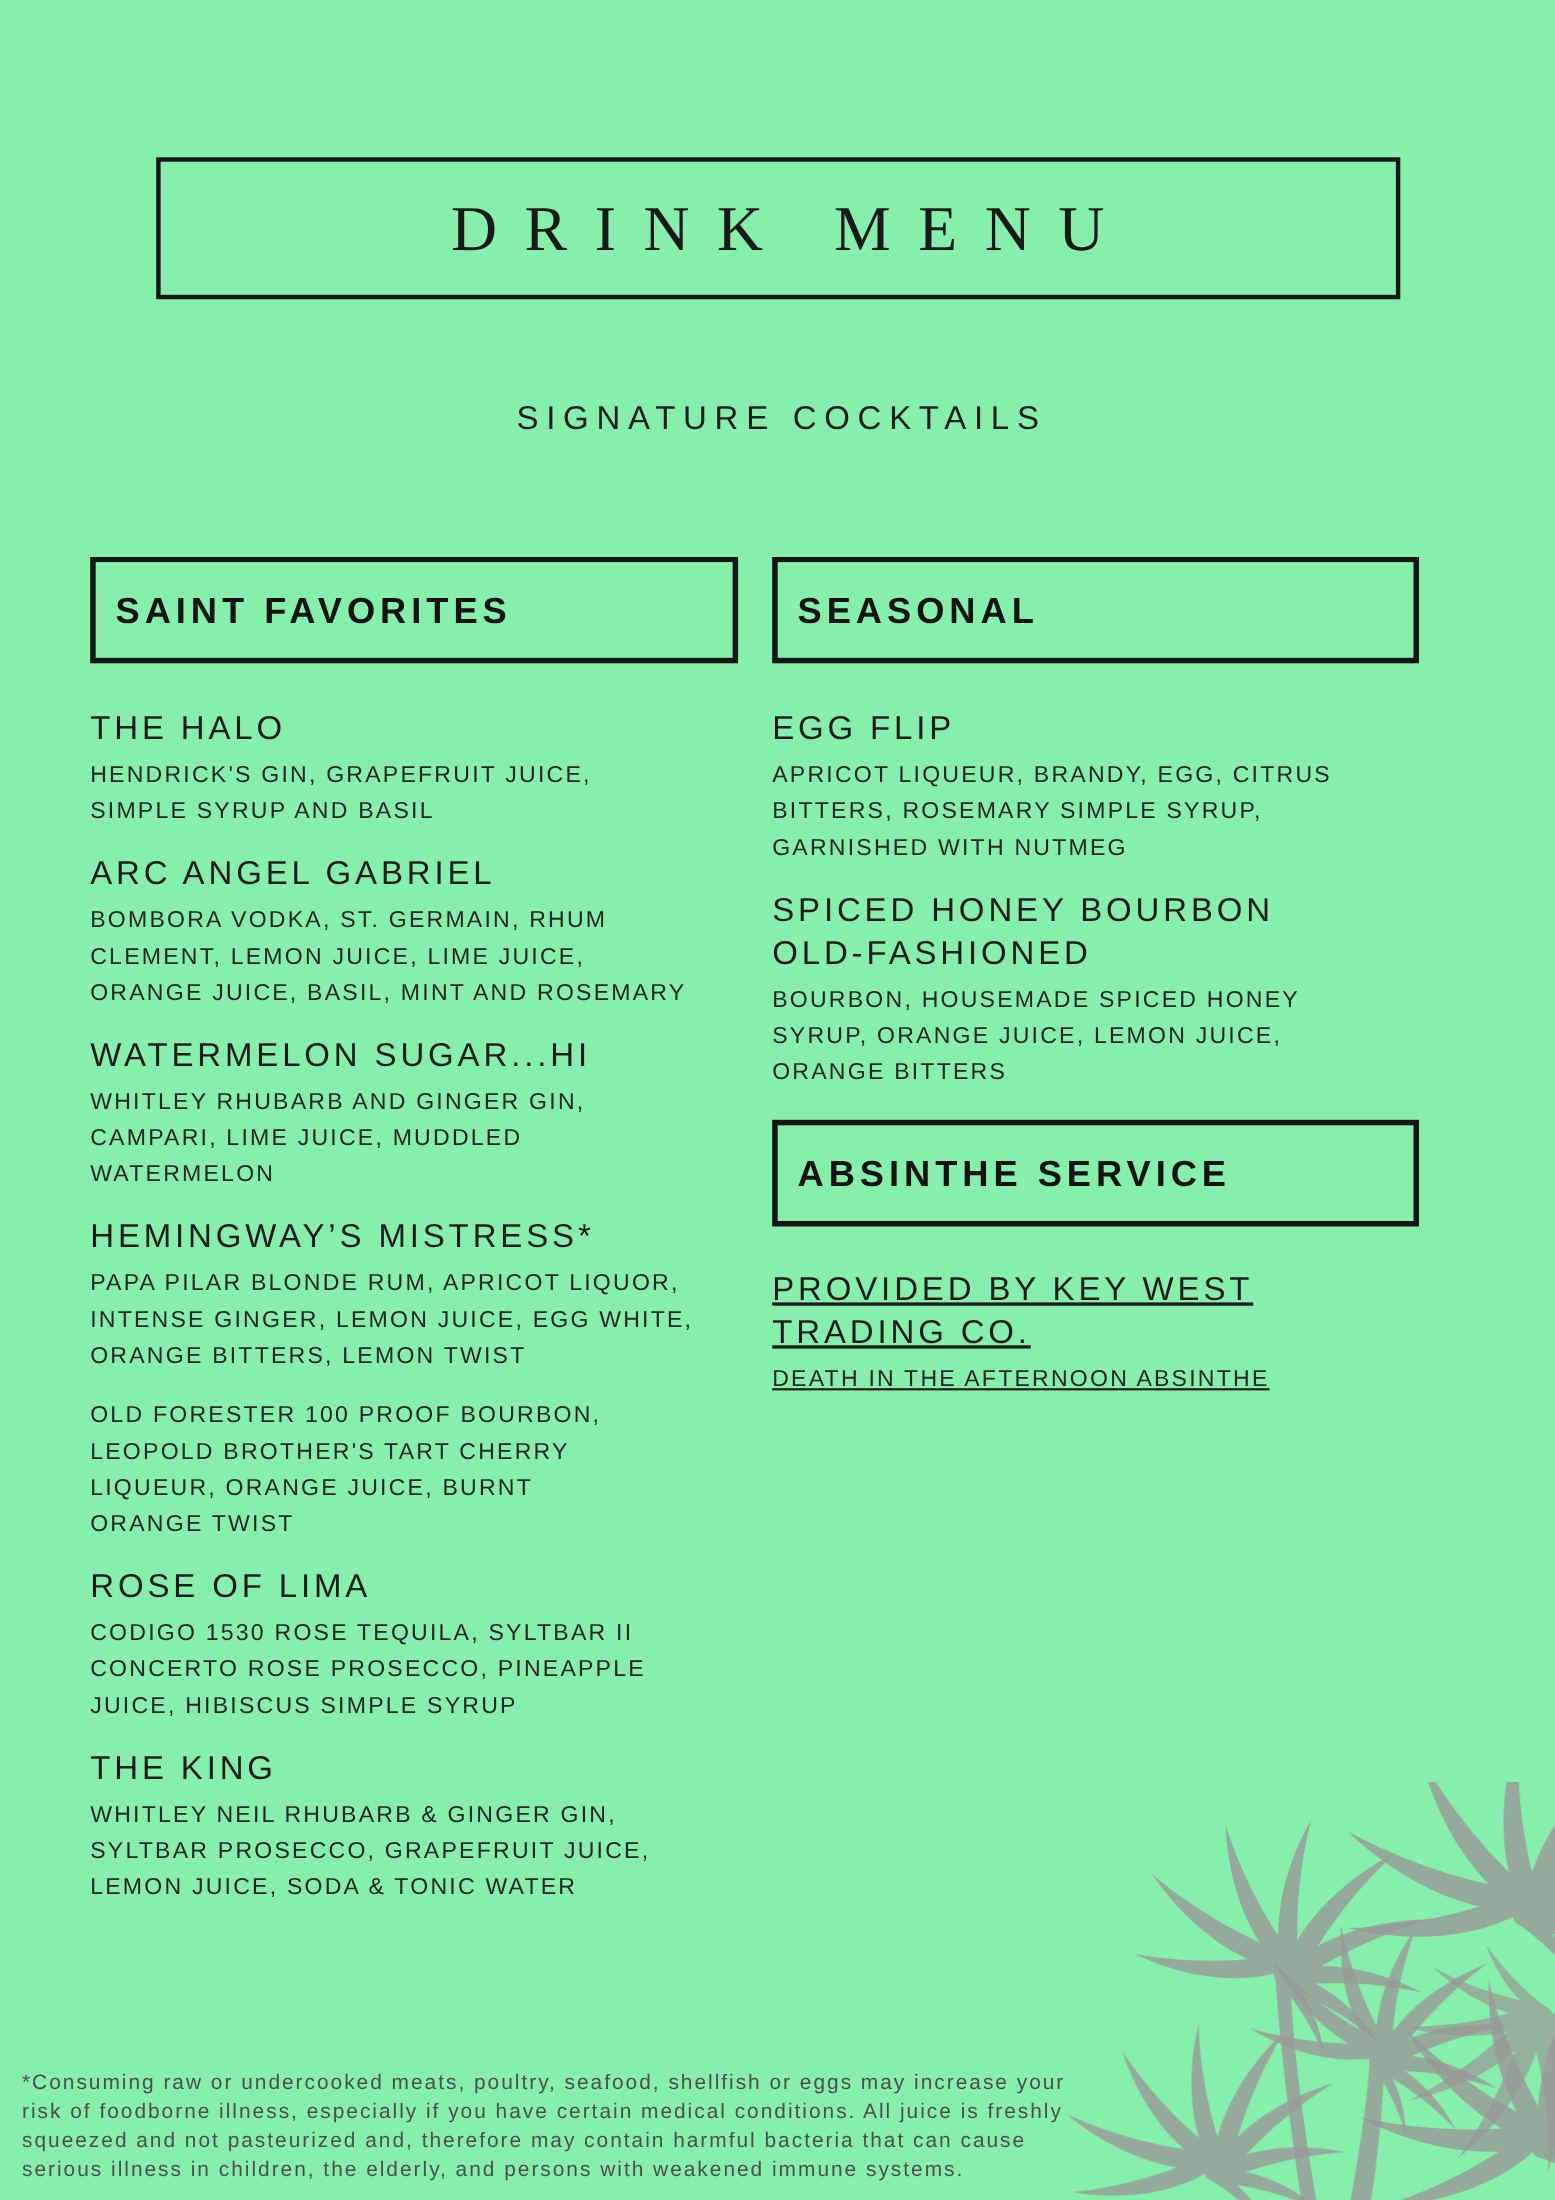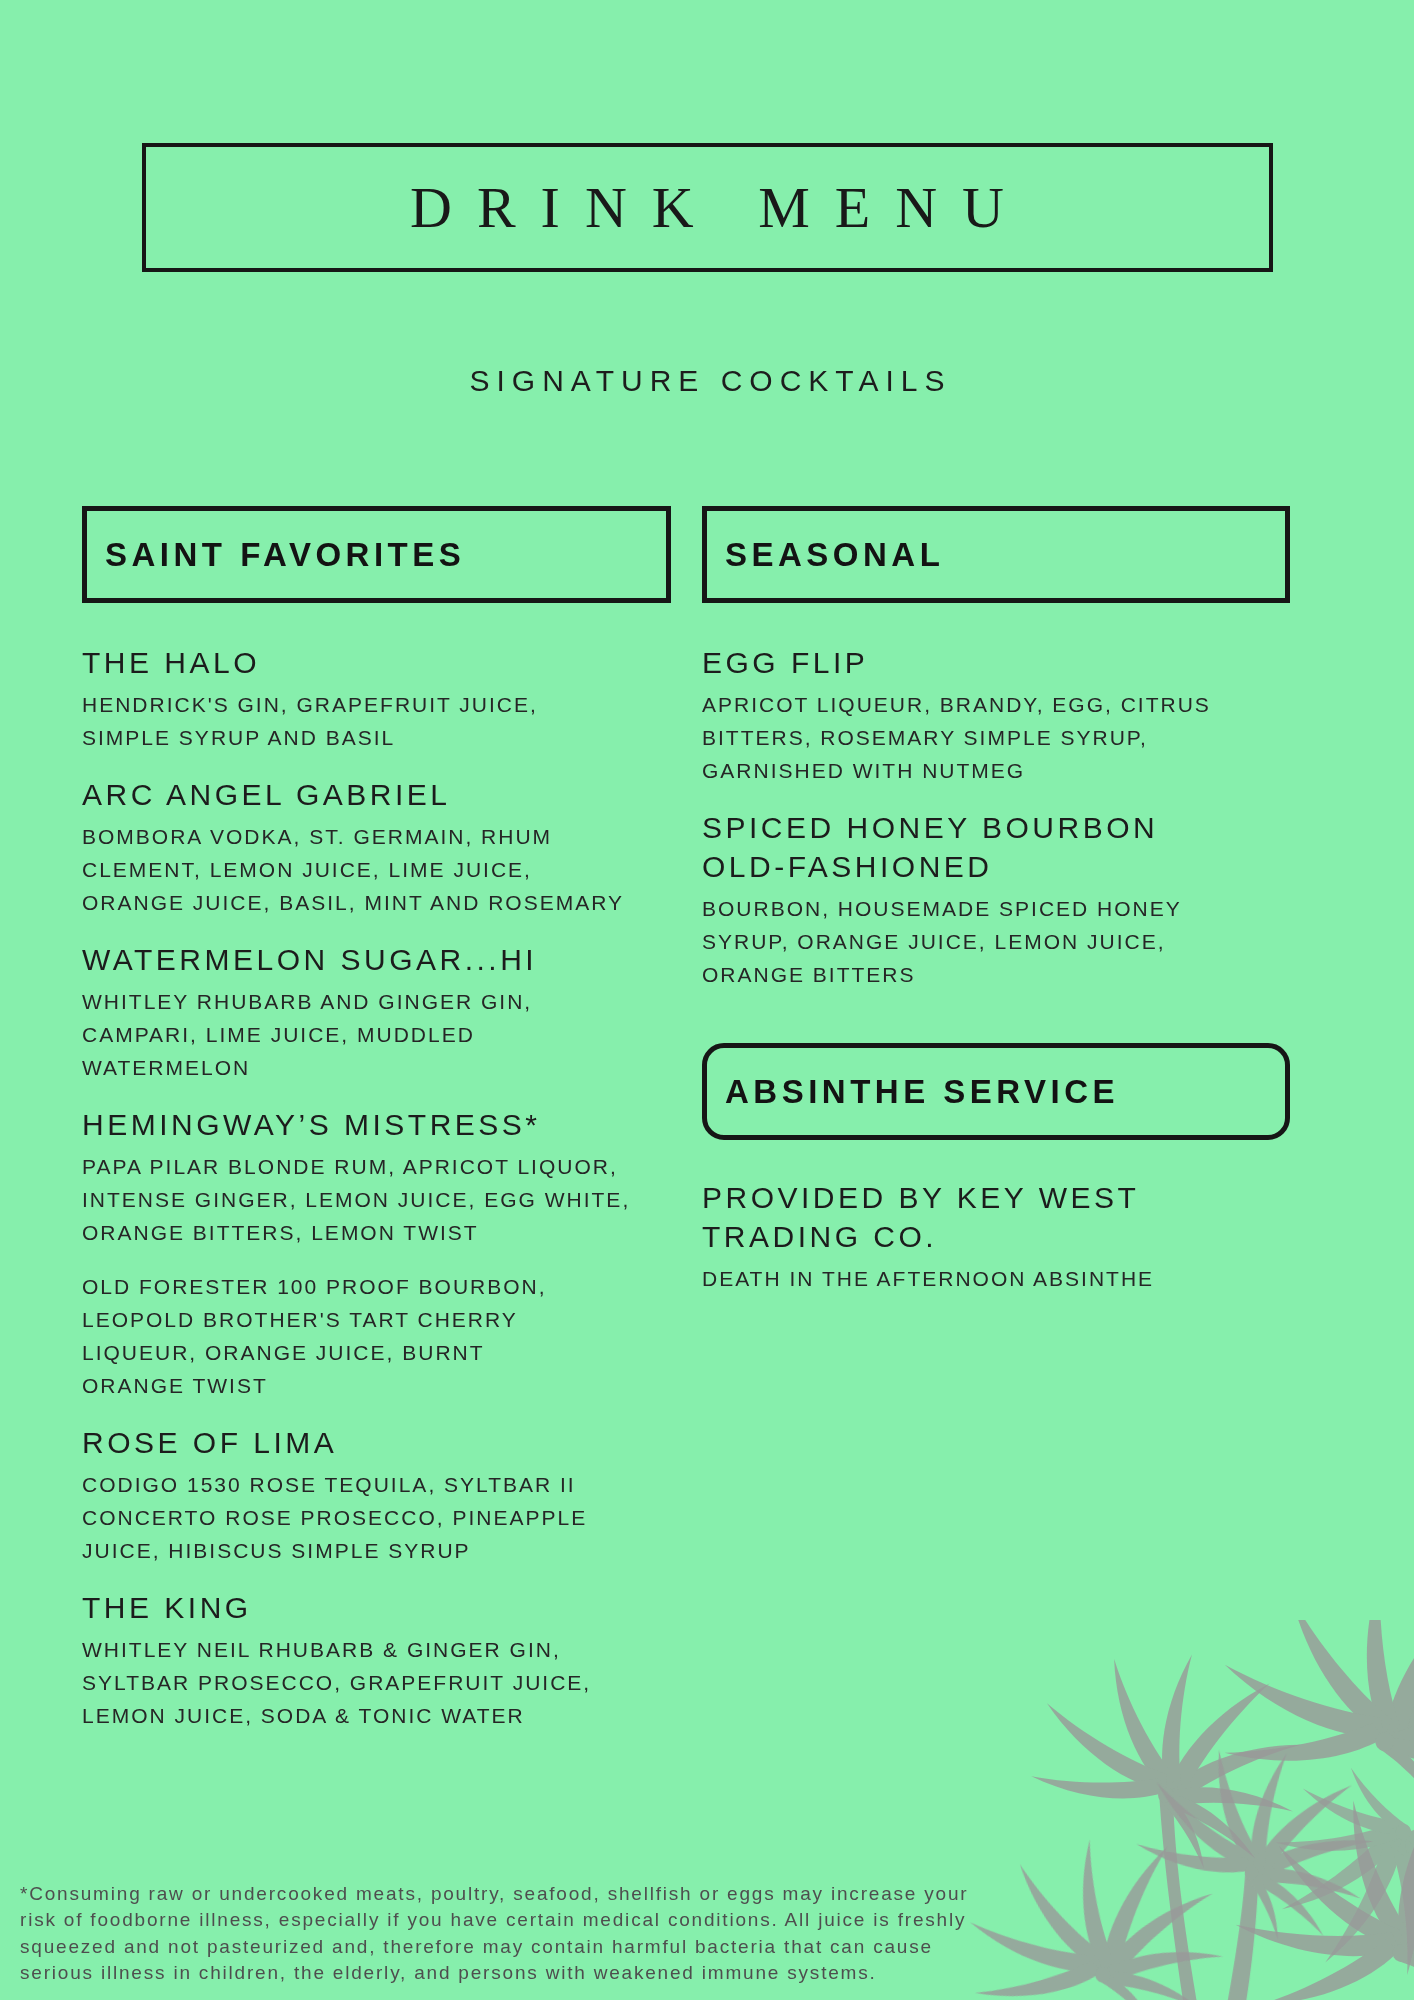--- a/index.html
+++ b/index.html
@@ -39,22 +39,22 @@
   .items { margin-top:40px; }
   .item { margin-bottom:21px; }
   .item h3 {
     margin:0; font-size:30px; font-weight:400; letter-spacing:3.5px;
     line-height:1.3; color:#1c1c1c; white-space:pre-line;
   }
   .item p {
     margin:6px 0 0; font-size:21px; font-weight:400; letter-spacing:2px;
     line-height:33px; color:#262626; white-space:pre-line;
   }
-  .absinthe-box { margin-top:52px;border-radius:22px; }
-  .absinthe-items { margin-top:38px; }
+  .absinthe-box { margin-top:27px; }
+  .absinthe-items { margin-top:38px;text-decoration:underline; }
   
   .disclaimer {
     position:absolute; left:20px; bottom:14px; z-index:3;
     font-size:19px; letter-spacing:1.8px; line-height:1.38;
     color:#4e4e4e; white-space:pre-line; margin:0;
   }
   
   .palms { position:absolute; right:0; bottom:0; z-index:1; pointer-events:none; }
 </style>
 </head>

